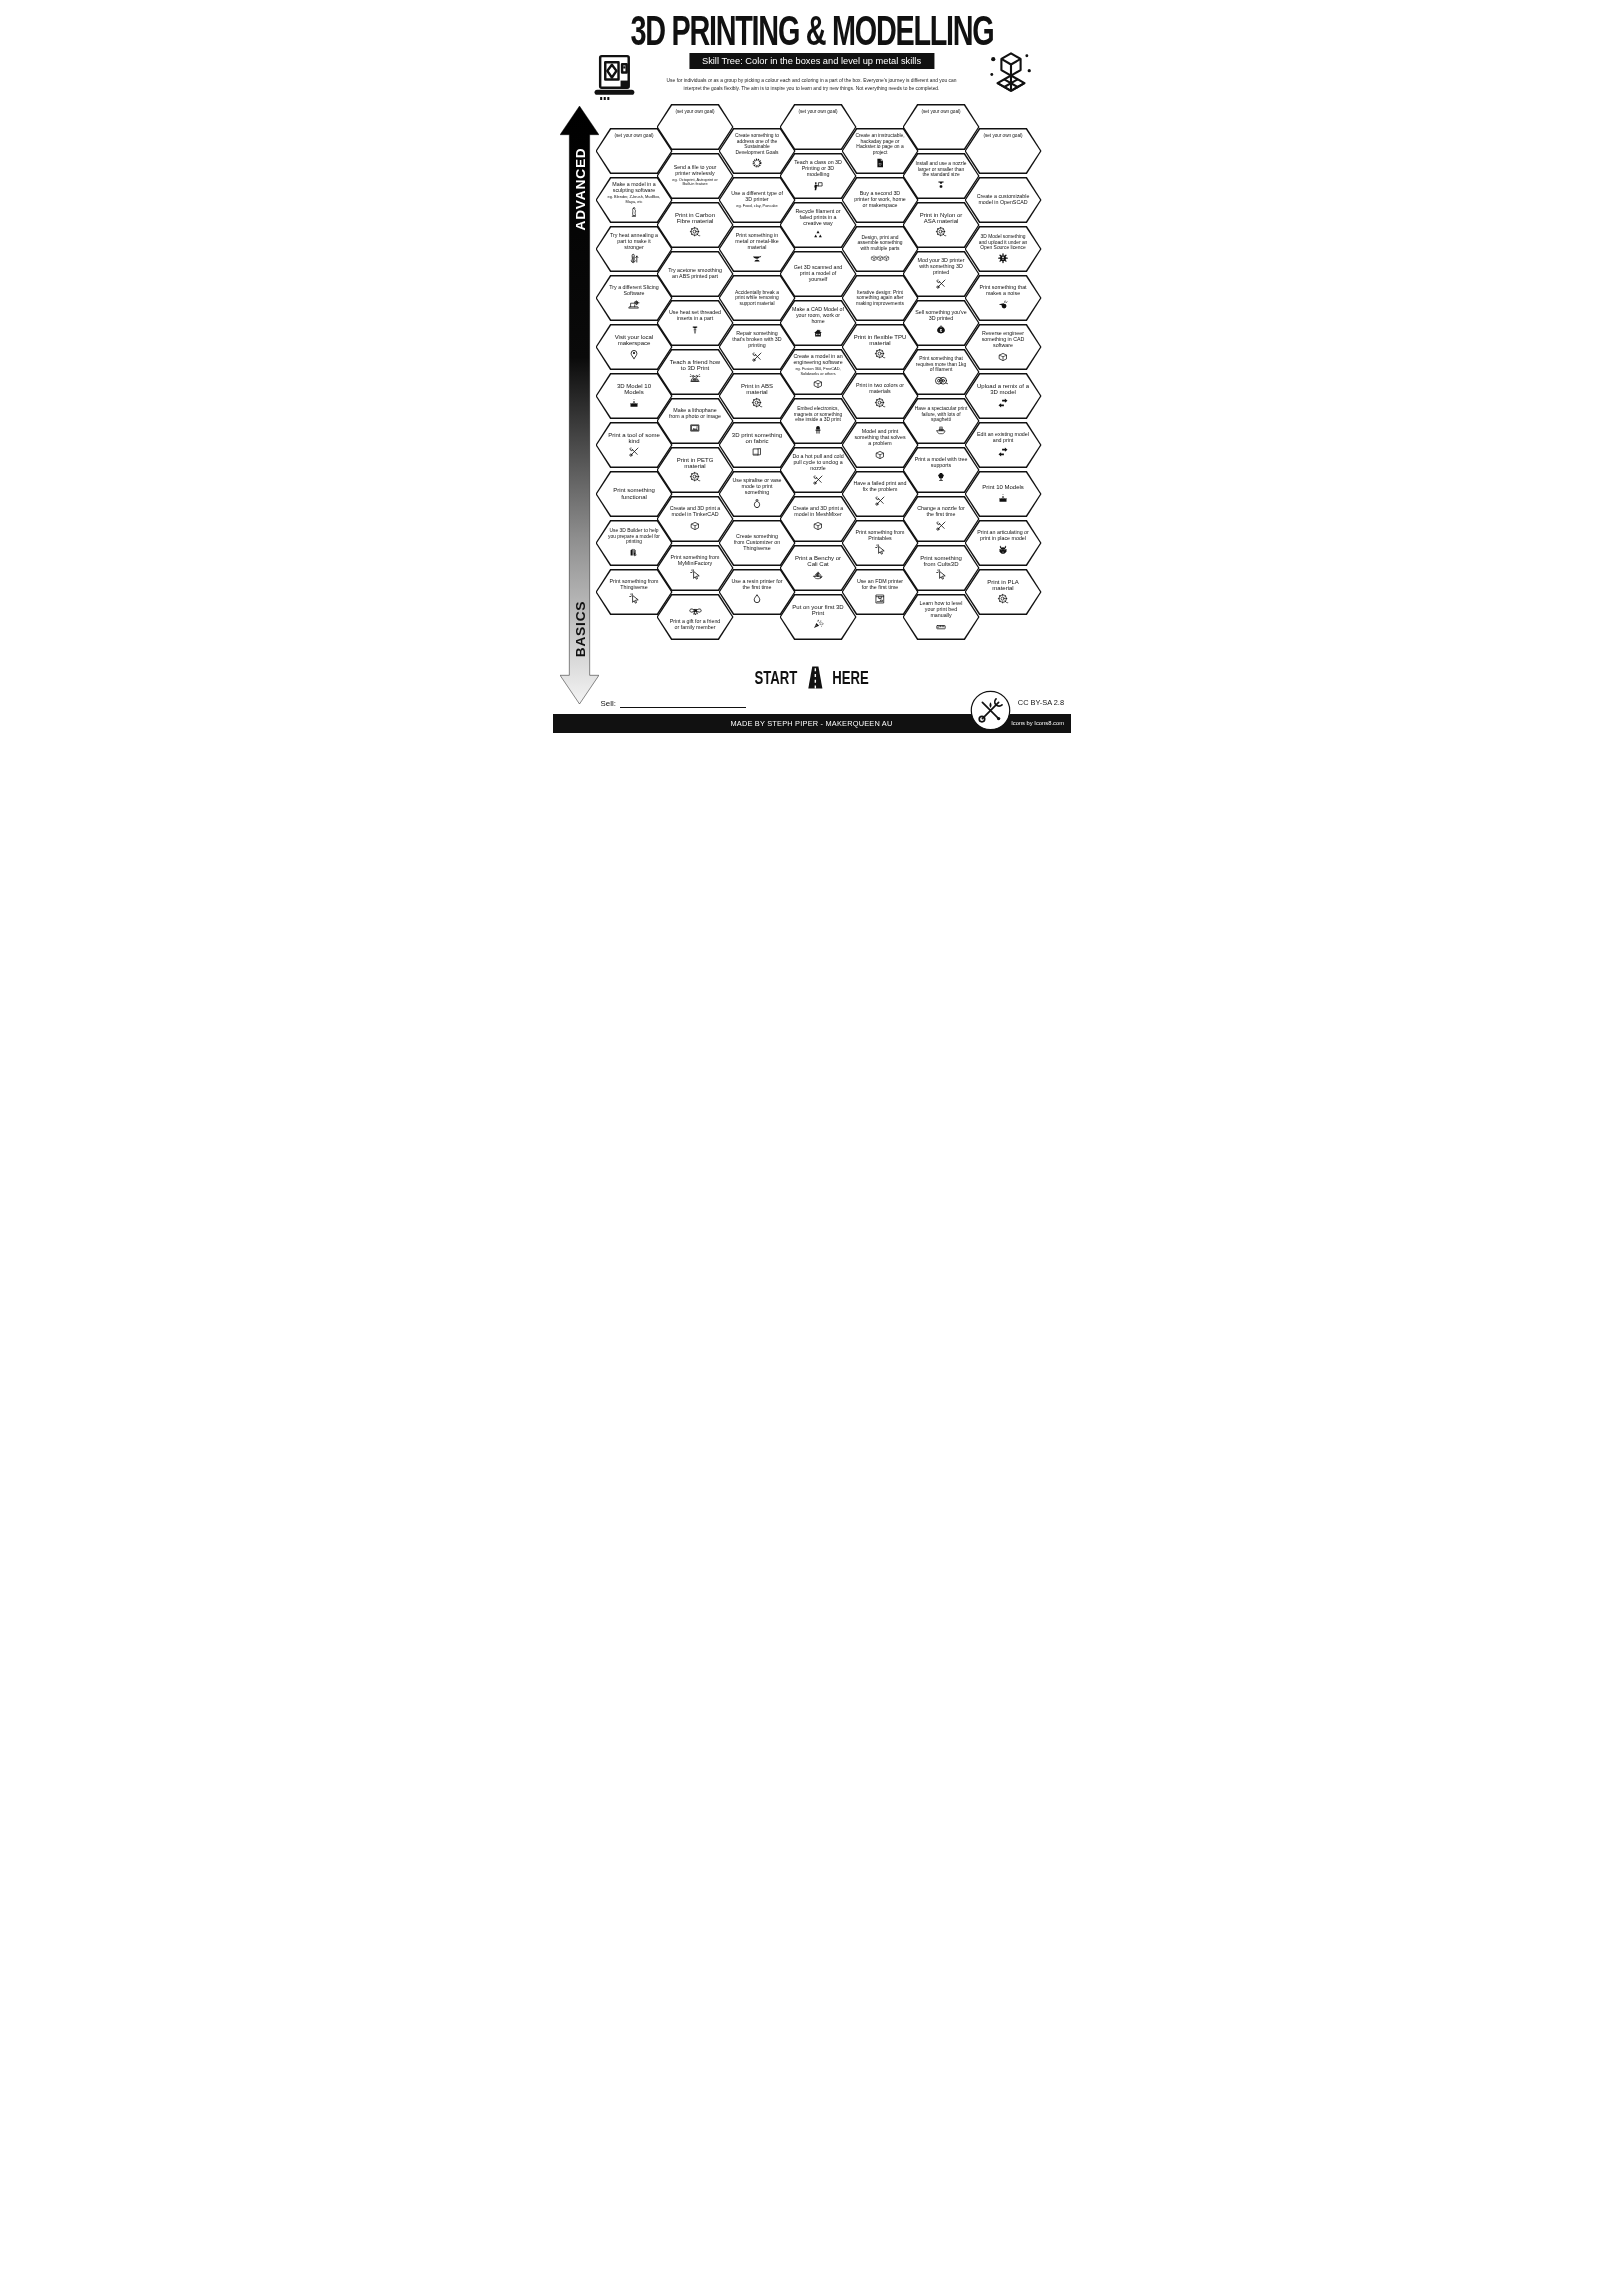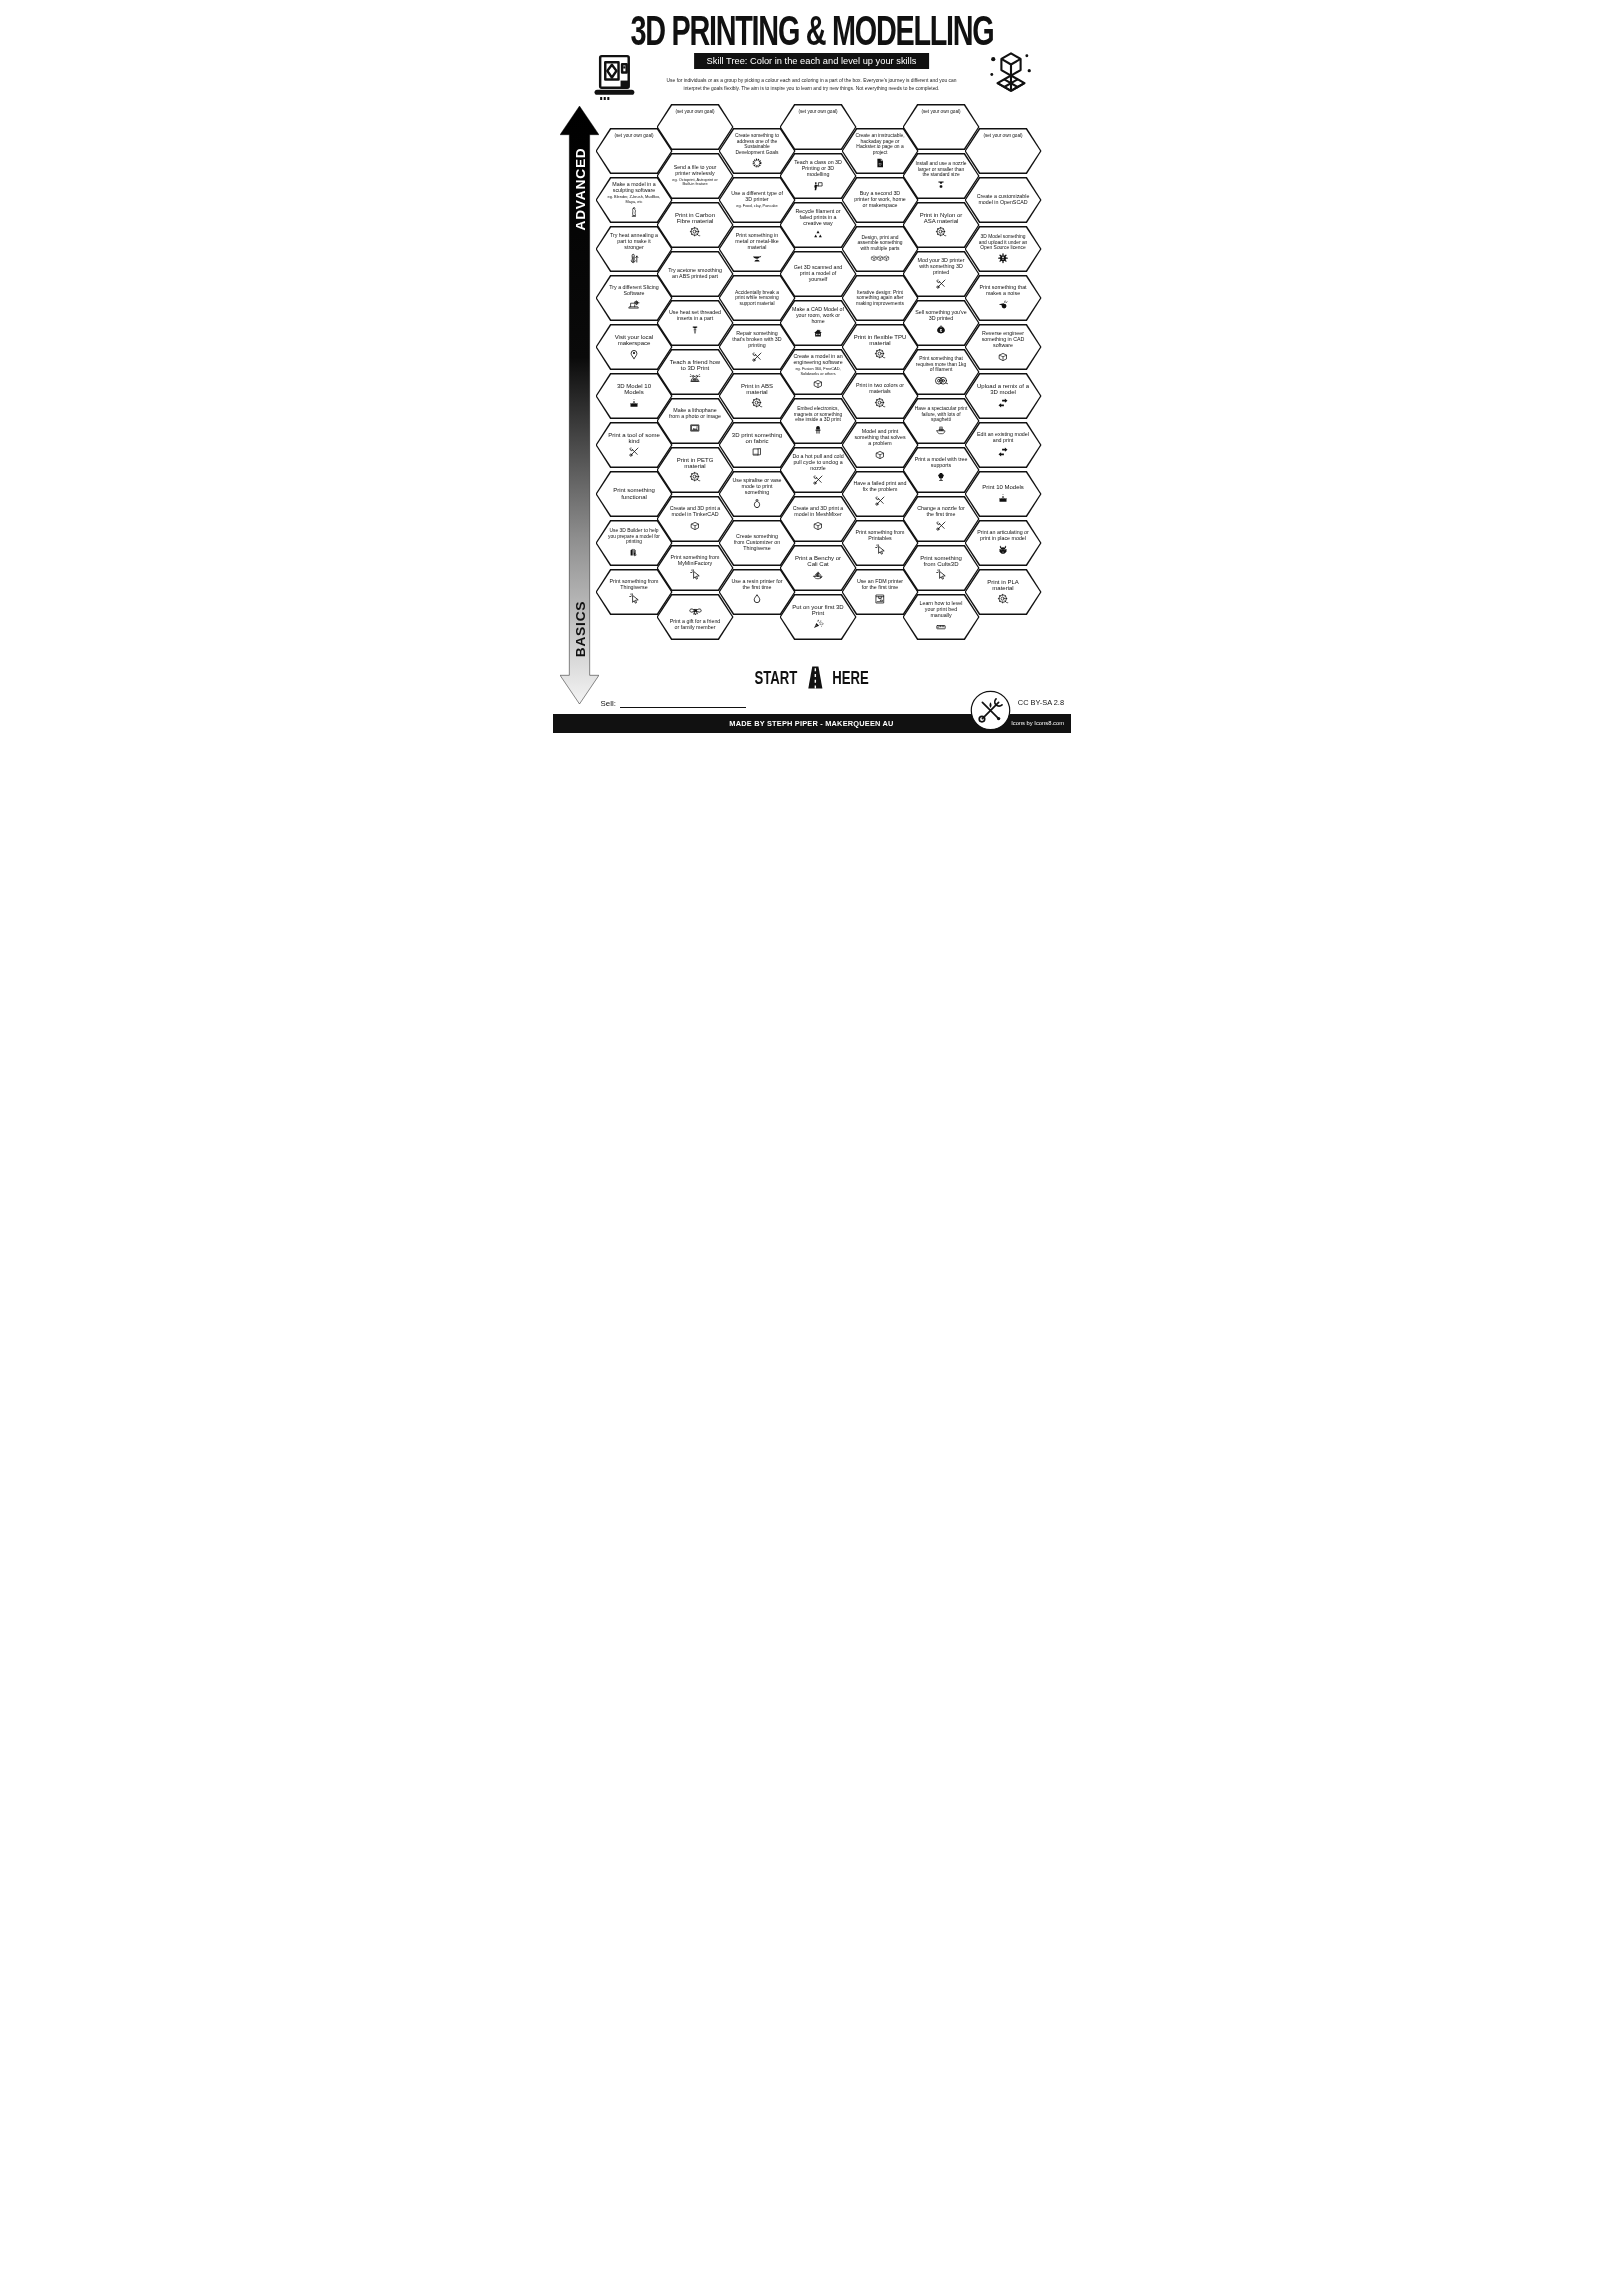--- a/index.html
+++ b/index.html
@@ -36,30 +36,30 @@
   
   .start-row{position:absolute;top:666px;left:50%;transform:translateX(-50%);display:flex;
              align-items:center;gap:6.5px;}
   .start-word{font-size:14.3px;font-weight:800;letter-spacing:0;transform:scale(.92,1.25);}
   .name-row{position:absolute;top:699px;left:48px;display:flex;align-items:flex-end;gap:3.7px;font-size:7.9px;}
   .name-line{width:126px;height:8.3px;border-bottom:0.9px solid #111;}
   .cc{position:absolute;top:698px;right:6.5px;font-size:7.4px;}
   .badge{position:absolute;left:417px;top:690px;line-height:0;z-index:5;}
   .footer{position:absolute;top:714px;left:0;width:100%;height:18.5px;background:#111;color:#fff;}
   .footer-credit{position:absolute;left:0;width:100%;text-align:center;top:50%;transform:translateY(-50%);
-                 font-size:7.4px;letter-spacing:0.2px;font-weight:bold;}
+                 font-size:7.4px;letter-spacing:0.2px;}
   .footer-icons{position:absolute;right:6.5px;top:50%;transform:translateY(-50%);font-size:5.8px;}
 </style>
 </head>
 <body>
 
 <div class="page">
 
   <div class="title">3D PRINTING &amp; MODELLING</div>
-  <div class="subtitle">Skill Tree:  Color in the each and level up your skills</div>
+  <div class="subtitle">Skill Tree:  Color in the boxes and level up metal skills</div>
   <div class="intro">
     <span>Use for individuals or as a group by picking a colour each and coloring in a part of the box.  Everyone's journey is different and you can</span><br>
     <span>interpret the goals flexibly.  The aim is to inspire you to learn and try new things. Not everything needs to be completed.</span>
   </div>
 
   <div class="deco" id="printer-deco">
     <svg viewBox="0 0 48 50" width="49" height="51" fill="none" stroke="#111" stroke-width="2.4" stroke-linejoin="round">
       <rect x="7" y="5" width="28" height="31" rx="1.5"></rect>
       <rect x="12" y="11" width="13" height="17"></rect>
       <path d="M18.5 13.5l4.5 6-4.5 6.5-4.5-6.5z"></path>

